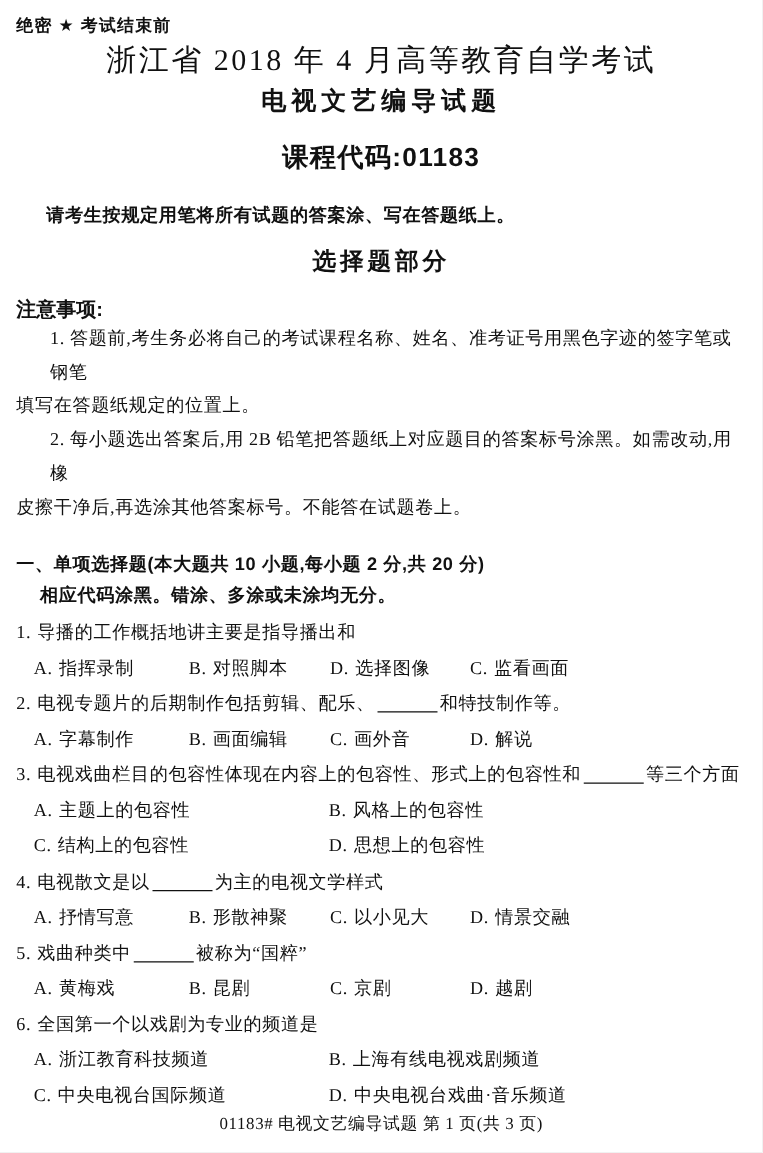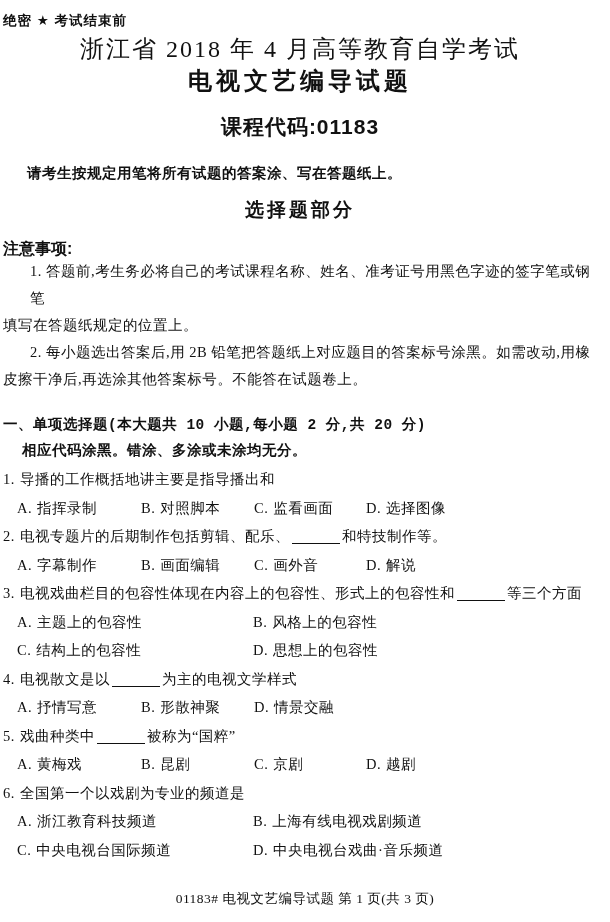--- a/index.html
+++ b/index.html
@@ -4,21 +4,21 @@
 <style>
   * { margin: 0; padding: 0; box-sizing: border-box; }
   html, body { background: #e8e8e8; }
   body { width: 610px; }
   .page {
     position: relative;
     width: 610px;
     height: 922px;
     background: #ffffff;
     color: #111;
-    padding: 12px 13px 0 3px;
+    padding: 12px 13px 0 13px;
     overflow: hidden;
     font-family: "Liberation Serif", "DejaVu Serif", serif;
     font-size: 14.5px;
   }
 
   .classification {
     font-family: "Liberation Sans", "DejaVu Sans", sans-serif;
     font-weight: bold;
     font-size: 13.5px;
     line-height: 17px;
@@ -29,21 +29,21 @@
     text-align: center;
     font-size: 24px;
     line-height: 26px;
     letter-spacing: 2px;
   }
   .paper-title {
     margin-top: 1px;
     text-align: center;
     font-family: "Liberation Sans", "DejaVu Sans", sans-serif;
     font-weight: bold;
-    font-size: 24px;
+    font-size: 20px;
     line-height: 36px;
     letter-spacing: 4px;
   }
   .course-code {
     margin-top: 18px;
     text-align: center;
     font-family: "Liberation Sans", "DejaVu Sans", sans-serif;
     font-weight: bold;
     font-size: 21px;
     line-height: 20px;
@@ -71,21 +71,21 @@
     margin-top: 18px;
     font-family: "Liberation Sans", "DejaVu Sans", sans-serif;
     font-weight: bold;
     font-size: 16px;
     line-height: 18px;
   }
   .note p { line-height: 27px; font-size: 14.5px; letter-spacing: 0.5px; }
   .note .l1 { padding-left: 27px; }
   .part-heading {
     margin-top: 22px;
-    font-family: Liberation Mono, monospace;
+    font-family: Liberation Sans, sans-serif;
     font-weight: bold;
     font-size: 14.5px;
     line-height: 20px;
     letter-spacing: 0.5px;
   }
   .part-note {
     font-family: "Liberation Sans", "DejaVu Sans", sans-serif;
     font-weight: bold;
     font-size: 14.5px;
     letter-spacing: 0.5px;
@@ -152,22 +152,22 @@
   </div>
 
   <div class="questions">
 
     <div class="stem">
       <span class="qnum">1.</span><span>导播的工作概括地讲主要是指导播出和</span>
     </div>
     <div class="opts cols4">
       <span class="opt"><span class="olabel">A.</span><span>指挥录制</span></span>
       <span class="opt"><span class="olabel">B.</span><span>对照脚本</span></span>
+      <span class="opt"><span class="olabel">D.</span><span>选择图像</span></span>
       <span class="opt"><span class="olabel">C.</span><span>监看画面</span></span>
-      <span class="opt"><span class="olabel">D.</span><span>选择图像</span></span>
     </div>
 
     <div class="stem">
       <span class="qnum">2.</span><span>电视专题片的后期制作包括剪辑、配乐、</span><span class="blank"></span><span>和特技制作等。</span>
     </div>
     <div class="opts cols4">
       <span class="opt"><span class="olabel">A.</span><span>字幕制作</span></span>
       <span class="opt"><span class="olabel">B.</span><span>画面编辑</span></span>
       <span class="opt"><span class="olabel">C.</span><span>画外音</span></span>
       <span class="opt"><span class="olabel">D.</span><span>解说</span></span>
@@ -184,20 +184,21 @@
       <span class="opt"><span class="olabel">C.</span><span>结构上的包容性</span></span>
       <span class="opt"><span class="olabel">D.</span><span>思想上的包容性</span></span>
     </div>
 
     <div class="stem">
       <span class="qnum">4.</span><span>电视散文是以</span><span class="blank"></span><span>为主的电视文学样式</span>
     </div>
     <div class="opts cols4">
       <span class="opt"><span class="olabel">A.</span><span>抒情写意</span></span>
       <span class="opt"><span class="olabel">B.</span><span>形散神聚</span></span>
+      <span class="opt"><span class="olabel">C.</span><span>以小见大</span></span>
       <span class="opt"><span class="olabel">D.</span><span>情景交融</span></span>
     </div>
 
     <div class="stem">
       <span class="qnum">5.</span><span>戏曲种类中</span><span class="blank"></span><span>被称为“国粹”</span>
     </div>
     <div class="opts cols4">
       <span class="opt"><span class="olabel">A.</span><span>黄梅戏</span></span>
       <span class="opt"><span class="olabel">B.</span><span>昆剧</span></span>
       <span class="opt"><span class="olabel">C.</span><span>京剧</span></span>

